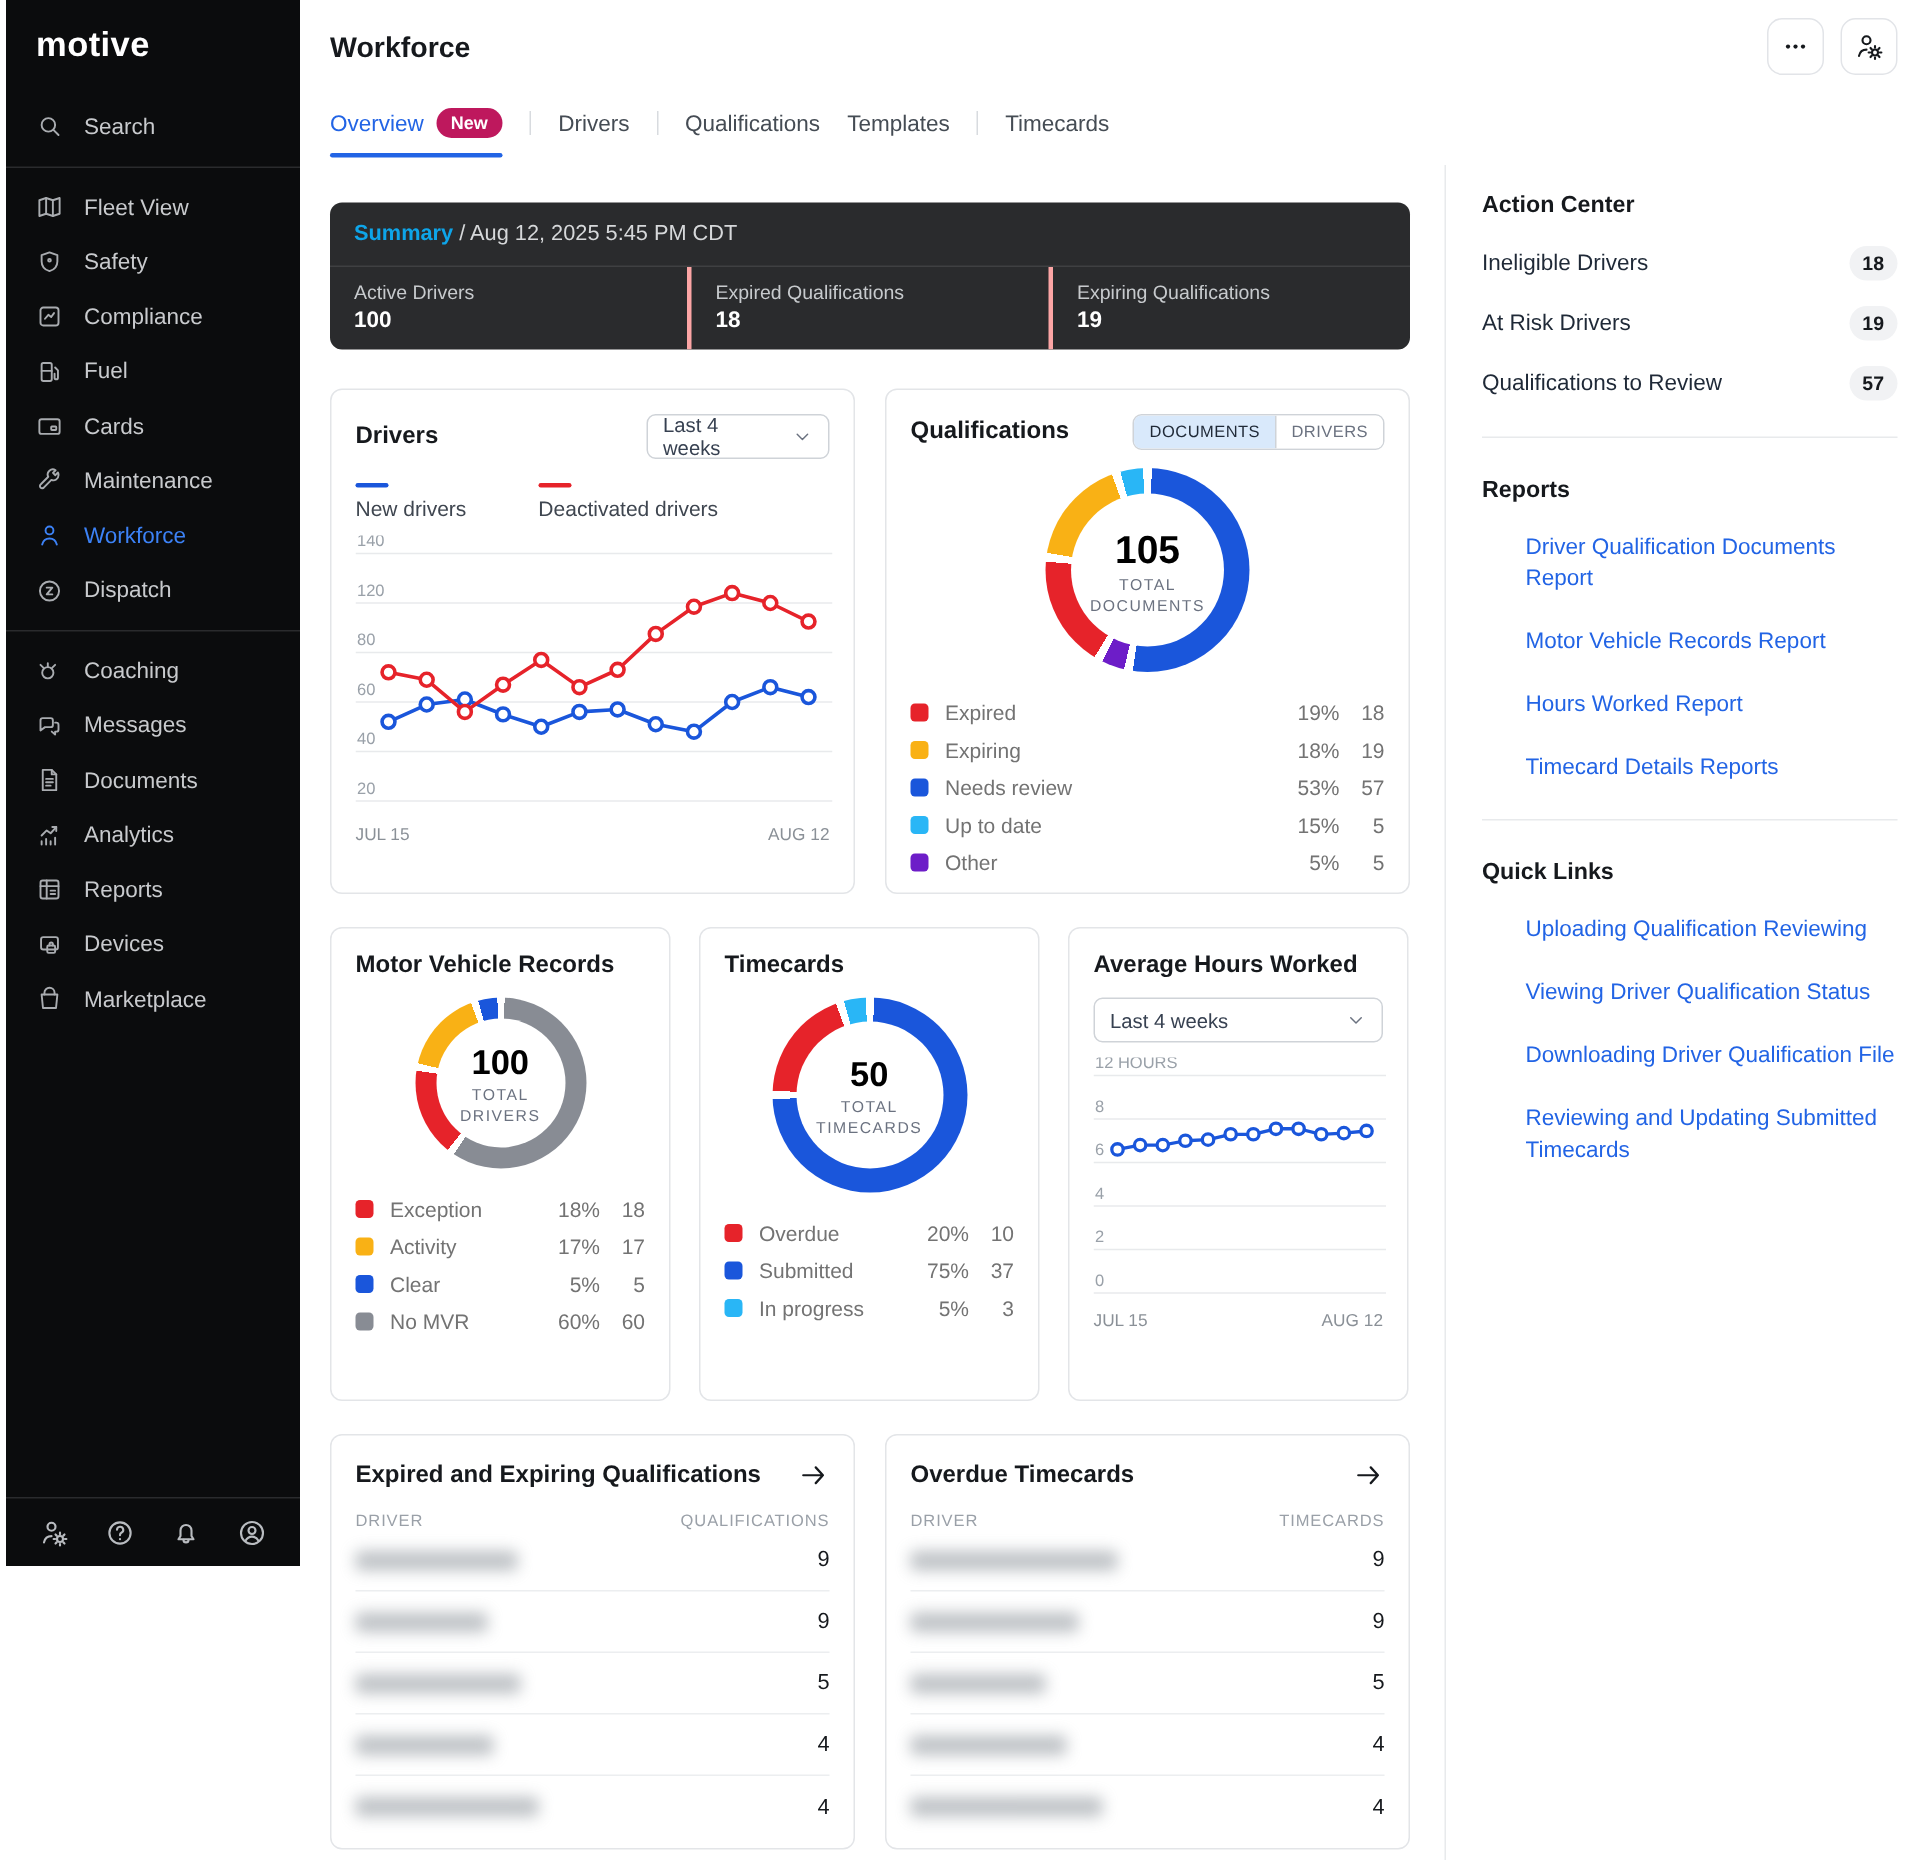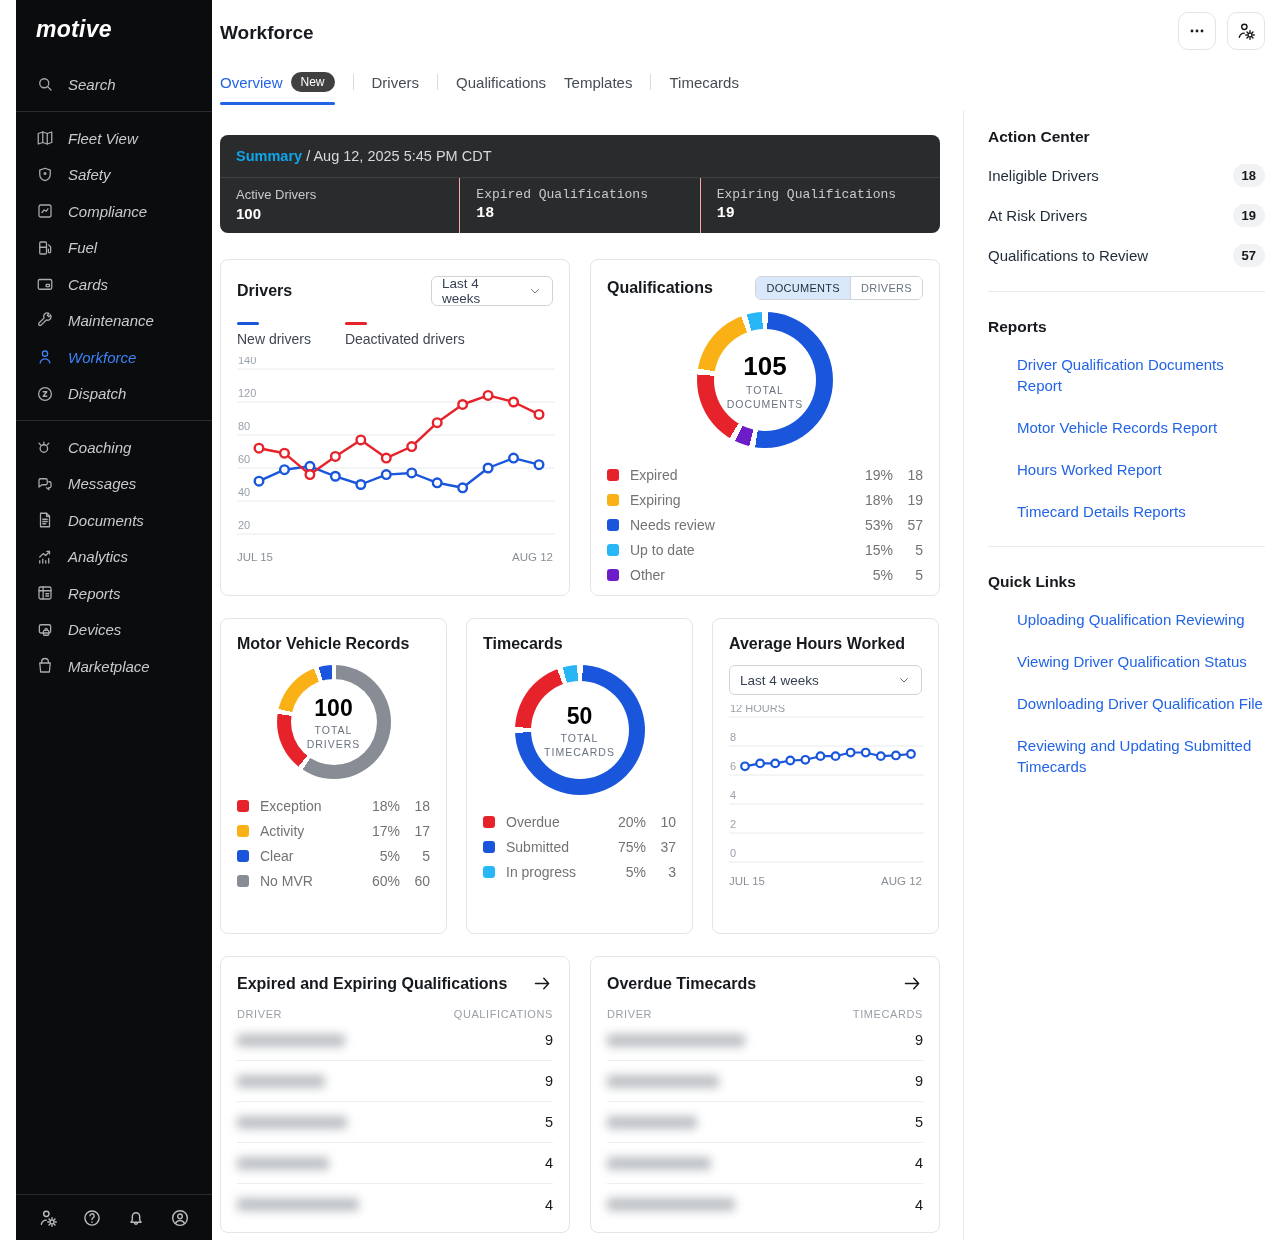--- a/index.html
+++ b/index.html
@@ -1,70 +1,70 @@
 <!DOCTYPE html>
 <html><head>
 <meta charset="utf-8">
 <style>
   * { box-sizing: border-box; margin: 0; padding: 0; }
   body { font-family: "Liberation Sans", sans-serif; background:#fff; }
   .app { position:relative; width:1285px; height:1240px; background:#fff; overflow:hidden; }
 
   
-  .sidebar { position:absolute; left:16px; top:0; width:196px; height:1240px; background:#0b0c0d; color:#c8cacd;font-style:italic; }
+  .sidebar { position:absolute; left:4px; top:0; width:196px; height:1044px; background:#0b0c0d; color:#c8cacd; }
   .logo { padding:16px 0 0 20px; font-size:23px; font-weight:800; color:#fff; letter-spacing:.3px; }
   .side-search { display:flex; align-items:center; gap:14px; padding:0 20px; height:38px; margin-top:22px; font-size:15px; cursor:pointer; }
   .side-divider { height:1px; background:#2a2b2d; margin:8px 0; }
   .nav-item { display:flex; align-items:center; gap:14px; padding:0 20px; height:36.5px; font-size:15px; color:#c8cacd; cursor:pointer; }
   .nav-item .icon, .side-search .icon { width:18px; height:18px; color:#a9acb0; flex:none; }
   .nav-item.active, .nav-item.active .icon { color:#3c82f6; }
   .side-footer { position:absolute; bottom:0; left:0; right:0; height:46px; border-top:1px solid #2a2b2d; display:flex; align-items:center; justify-content:space-between; padding:0 22px; }
   .side-footer .icon { width:20px; height:20px; color:#b9bcc0; cursor:pointer; }
 
   
   .main { position:absolute; left:220px; top:0; width:720px; }
   .page-title { margin-top:22px; font-size:19px; font-weight:700; color:#16191d; }
   .hdr-actions { position:absolute; top:12px; right:20px; display:flex; gap:11px; }
   .hdr-btn { width:38px; height:38px; border:1px solid #e2e4e8; border-radius:10px; background:#fff; display:flex; align-items:center; justify-content:center; cursor:pointer; }
   .hdr-btn .icon { width:20px; height:20px; color:#16191d; }
 
   .tabs { display:flex; align-items:center; gap:18px; margin-top:28px; }
   .tab { display:flex; align-items:center; font-size:15px; color:#454c54; cursor:pointer; position:relative; padding-bottom:13px; }
   .tab.active { color:#2264e5; font-weight:500; }
   .tab.active::after { content:""; position:absolute; left:0; right:0; bottom:0; height:3px; border-radius:2px; background:#2264e5; }
-  .new-badge { background:#404040; color:#fff; font-size:12px; font-weight:400; padding:3px 10px; border-radius:999px; margin-left:8px; }
+  .new-badge { background:#be185d; color:#fff; font-size:12px; font-weight:700; padding:3px 10px; border-radius:999px; margin-left:8px; }
   .tab-sep { width:1px; height:16px; background:#d8dbdf; margin-bottom:13px; }
 
   
   .summary { margin-top:30px; background:#2a2b2d; border-radius:8px; color:#fff; overflow:hidden; }
   .summary-head { padding:13px 16px; font-size:14.5px; border-bottom:1px solid #3f4042; color:#d6d8da; }
   .summary-head .s-title { font-weight:700; color:#0ea5e9; }
   .summary-stats { display:flex; }
   .stat { flex:1; padding:9px 16px 11px; }
-  .stat + .stat { border-left:1px solid #fca5a5;font-family:Liberation Mono, monospace; }
+  .stat + .stat { border-left:3px solid #fca5a5; }
   .stat-label { font-size:13px; color:#c7cacd; }
   .stat-value { font-size:15px; font-weight:700; margin-top:3px; }
 
   
   .row2 { display:flex; gap:20px; margin-top:26px; }
   .row3 { display:flex; gap:19px; margin-top:22px; }
   .row4 { display:flex; gap:20px; margin-top:22px; }
   .card { background:#fff; border:1px solid #e3e5e8; border-radius:8px; padding:16px; overflow:hidden; }
   .row2 .card { width:350px; height:337px; }
   .row3 .card { width:227px; height:316px; }
   .row4 .card { width:350px; height:277px; }
   .card-title { font-size:16px; font-weight:700; color:#16191d; }
   .card-head { display:flex; align-items:center; justify-content:space-between; }
 
   .dropdown { display:flex; align-items:center; justify-content:space-between; gap:8px; border:1px solid #cfd3d8; border-radius:6px; height:30px; padding:0 10px; font-size:13.5px; color:#374151; cursor:pointer; background:#fff; }
   .dropdown.small { width:122px; }
   .dropdown.full { width:100%; margin-top:12px; }
   .dropdown .icon { width:14px; height:14px; color:#6b7280; }
 
-  .chart-legend { display:flex; gap:34px; margin-top:16px; }
+  .chart-legend { display:flex; gap:48px; margin-top:16px; }
   .leg-item { display:flex; flex-direction:column; gap:6px; }
   .leg-dash { width:22px; height:3px; border-radius:2px; }
   .leg-label { font-size:14px; color:#3f4650; }
   .xlabels { display:flex; justify-content:space-between; font-size:11.5px; color:#8a9097; margin-top:2px; }
 
   .seg-toggle { display:flex; border:1px solid #cfd3d8; border-radius:6px; overflow:hidden; }
   .seg { padding:5px 10px; font-size:11px; letter-spacing:.3px; color:#6b7280; cursor:pointer; background:#fff; }
   .seg.active { background:#d9e9fb; color:#1f2937; font-weight:500; }
   .seg + .seg { border-left:1px solid #cfd3d8; }
 

